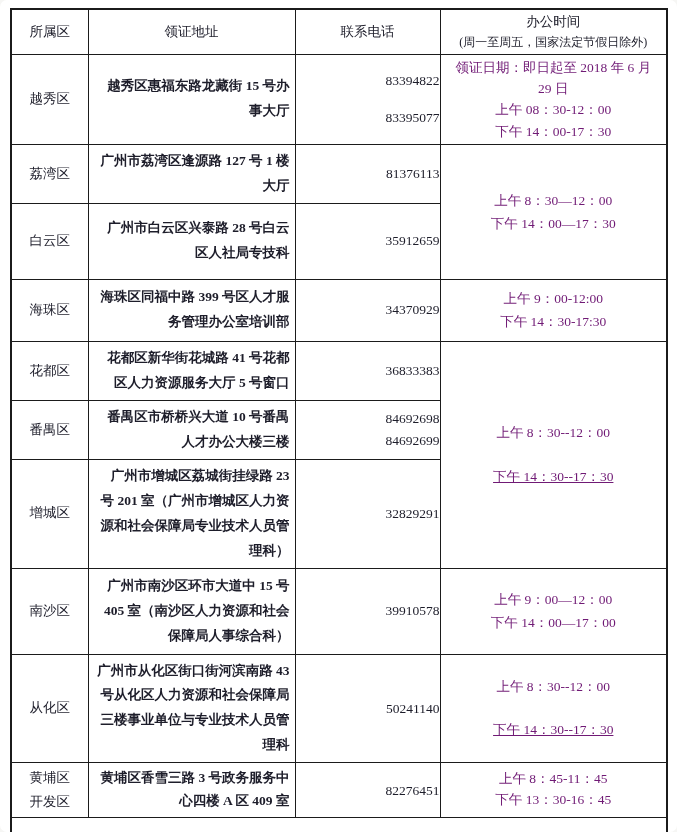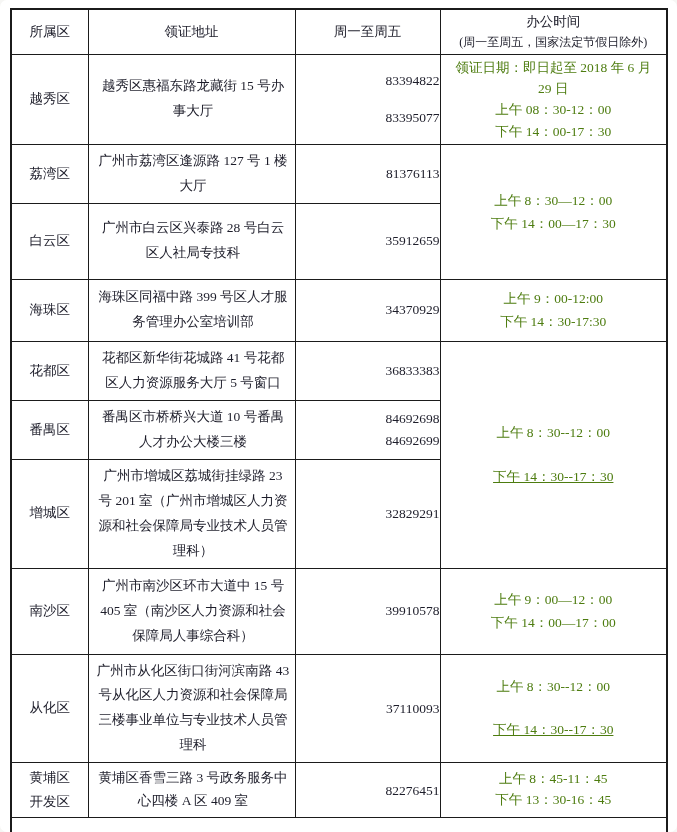--- a/index.html
+++ b/index.html
@@ -25,23 +25,23 @@
   td, th {
     border: 1px solid #1b1b1b;
     vertical-align: middle;
     font-weight: normal;
     font-size: 13.5px;
     color: #1d1d2a;
     overflow: hidden;
   }
   th { padding: 2px 16px; }
   .c-district { text-align: center; line-height: 1.8; padding: 2px; }
-  .c-address  { text-align: center; padding: 4px 5px 4px 8px; line-height: 1.85; }
+  .c-address  { text-align: right; padding: 4px 5px 4px 8px; line-height: 1.85; font-weight: bold; }
   .c-phone    { text-align: right; line-height: 1.6; }
-  .c-hours    { text-align: center; line-height: 1.72; color: #4d7c0f; padding: 2px 3px; }
+  .c-hours    { text-align: center; line-height: 1.72; color: #701a75; padding: 2px 3px; }
   .c-hours-header { text-align: center; line-height: 1.55; }
   .line { display: block; }
   .gap .line + .line { margin-top: 20px; text-decoration: underline; }
   .spread .line + .line { margin-top: 16px; }
   .hours-sub { display: block; font-size: 12px; }
   .note-cell {
     font-size: 17.5px;
     line-height: 2.25;
     text-align: left;
     padding: 4px 10px 4px 8px;
@@ -58,21 +58,21 @@
       <col style="width:77px">
       <col style="width:207px">
       <col style="width:145px">
       <col style="width:227px">
     </colgroup>
 
     <tbody>
         <tr style="height:44px">
       <th class="c-district">所属区</th>
       <th class="c-district">领证地址</th>
-      <th class="c-district">周一至周五</th>
+      <th class="c-district">联系电话</th>
       <th class="c-hours-header">
         <span class="line">办公时间</span>
         <span class="hours-sub">(周一至周五，国家法定节假日除外)</span>
       </th>
     </tr>
 
     <tr style="height:84px">
       <td class="c-district">越秀区</td>
       <td class="c-address">越秀区惠福东路龙藏街 15 号办事大厅</td>
       <td class="c-phone spread">
@@ -144,21 +144,21 @@
       <td class="c-phone">39910578</td>
       <td class="c-hours">
         <span class="line">上午 9：00—12：00</span>
         <span class="line">下午 14：00—17：00</span>
       </td>
     </tr>
 
     <tr style="height:85px">
       <td class="c-district">从化区</td>
       <td class="c-address">广州市从化区街口街河滨南路 43 号从化区人力资源和社会保障局三楼事业单位与专业技术人员管理科</td>
-      <td class="c-phone">37110093</td>
+      <td class="c-phone">50241140</td>
       <td class="c-hours gap">
         <span class="line">上午 8：30--12：00</span>
         <span class="line">下午 14：30--17：30</span>
       </td>
     </tr>
 
     <tr style="height:40px">
       <td class="c-district">
         <span class="line">黄埔区</span>
         <span class="line">开发区</span>

